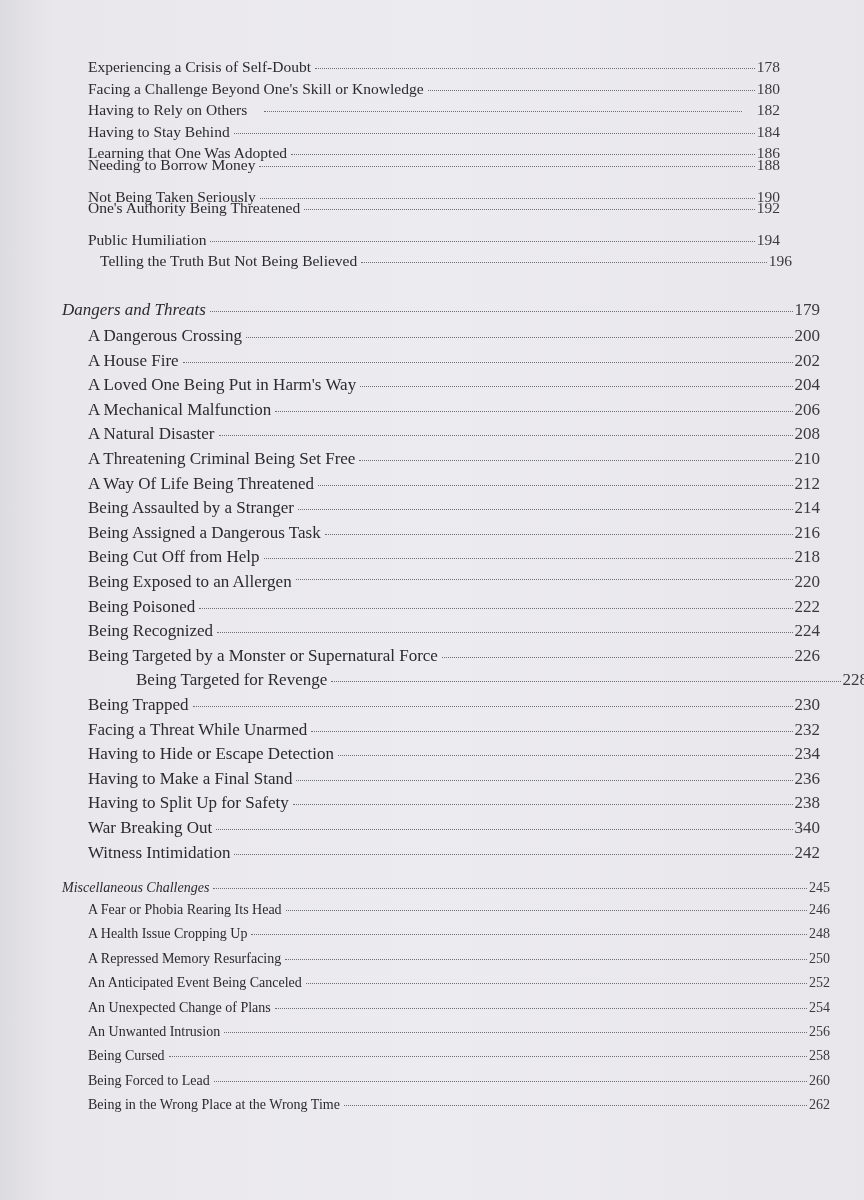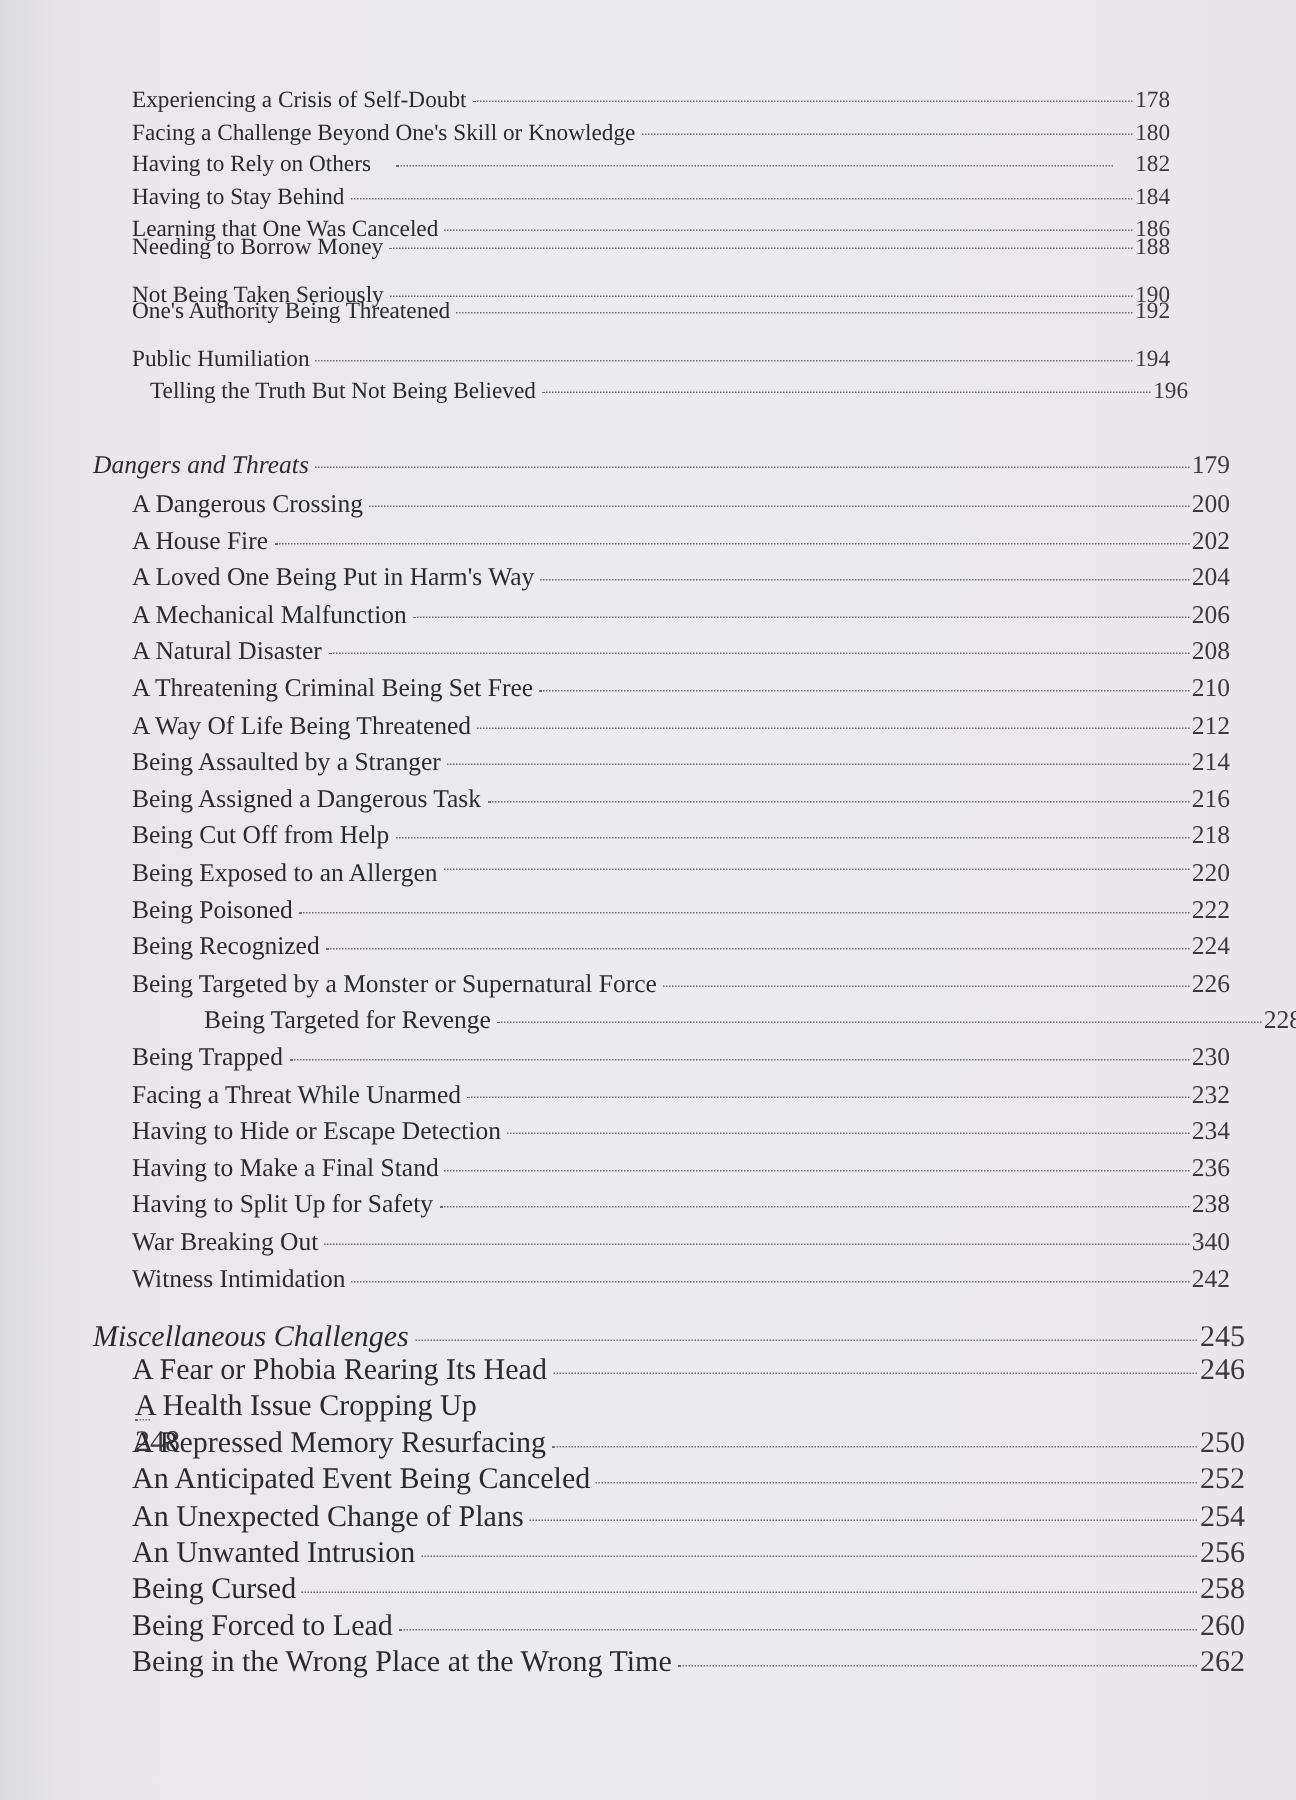--- a/index.html
+++ b/index.html
@@ -21,21 +21,21 @@
     flex: 1 1 auto;
     border-bottom: 1.5px dotted #6e6d73;
     margin: 0 2px;
     transform: translateY(-3px);
     min-width: 10px;
   }
   .toc-page { flex: 0 0 auto; color: #3a393e; }
   .section-header .toc-title { font-style: italic; }
   .s1 { font-size: 15.5px; }
   .s2 { font-size: 17px; }
-  .s3 { font-size: 20px; }
+  .s3 { font-size: 14px; }
 </style>
 </head>
 <body>
 
 <div id="toc">
     <div class="toc-row s1" style="left: 88px; top: 58px; width: 692px;">
       <span class="toc-title">Experiencing a Crisis of Self-Doubt</span>
       <span class="toc-leader"></span>
       <span class="toc-page">178</span>
     </div>
@@ -48,21 +48,21 @@
       <span class="toc-title">Having to Rely on Others</span>
       <span class="toc-leader"></span>
       <span class="toc-page">182</span>
     </div>
     <div class="toc-row s1" style="left: 88px; top: 122.8px; width: 692px;">
       <span class="toc-title">Having to Stay Behind</span>
       <span class="toc-leader"></span>
       <span class="toc-page">184</span>
     </div>
     <div class="toc-row s1" style="left: 88px; top: 144.4px; width: 692px;">
-      <span class="toc-title">Learning that One Was Canceled</span>
+      <span class="toc-title">Learning that One Was Adopted</span>
       <span class="toc-leader"></span>
       <span class="toc-page">186</span>
     </div>
     <div class="toc-row s1" style="left: 88px; top: 156px; width: 692px;">
       <span class="toc-title">Needing to Borrow Money</span>
       <span class="toc-leader"></span>
       <span class="toc-page">188</span>
     </div>
     <div class="toc-row s1" style="left: 88px; top: 187.6px; width: 692px;">
       <span class="toc-title">Not Being Taken Seriously</span>
@@ -202,21 +202,21 @@
     <div class="toc-row s3 section-header" style="left: 62px; top: 880px; width: 768px;">
       <span class="toc-title">Miscellaneous Challenges</span>
       <span class="toc-leader"></span>
       <span class="toc-page">245</span>
     </div>
     <div class="toc-row s3" style="left: 88px; top: 902px; width: 742px;">
       <span class="toc-title">A Fear or Phobia Rearing Its Head</span>
       <span class="toc-leader"></span>
       <span class="toc-page">246</span>
     </div>
-    <div class="toc-row s3" style="left: 88px; top: 926.4px; width: 742px; flex-direction: column;">
+    <div class="toc-row s3" style="left: 88px; top: 926.4px; width: 742px;">
       <span class="toc-title">A Health Issue Cropping Up</span>
       <span class="toc-leader"></span>
       <span class="toc-page">248</span>
     </div>
     <div class="toc-row s3" style="left: 88px; top: 950.8px; width: 742px;">
       <span class="toc-title">A Repressed Memory Resurfacing</span>
       <span class="toc-leader"></span>
       <span class="toc-page">250</span>
     </div>
     <div class="toc-row s3" style="left: 88px; top: 975.2px; width: 742px;">

